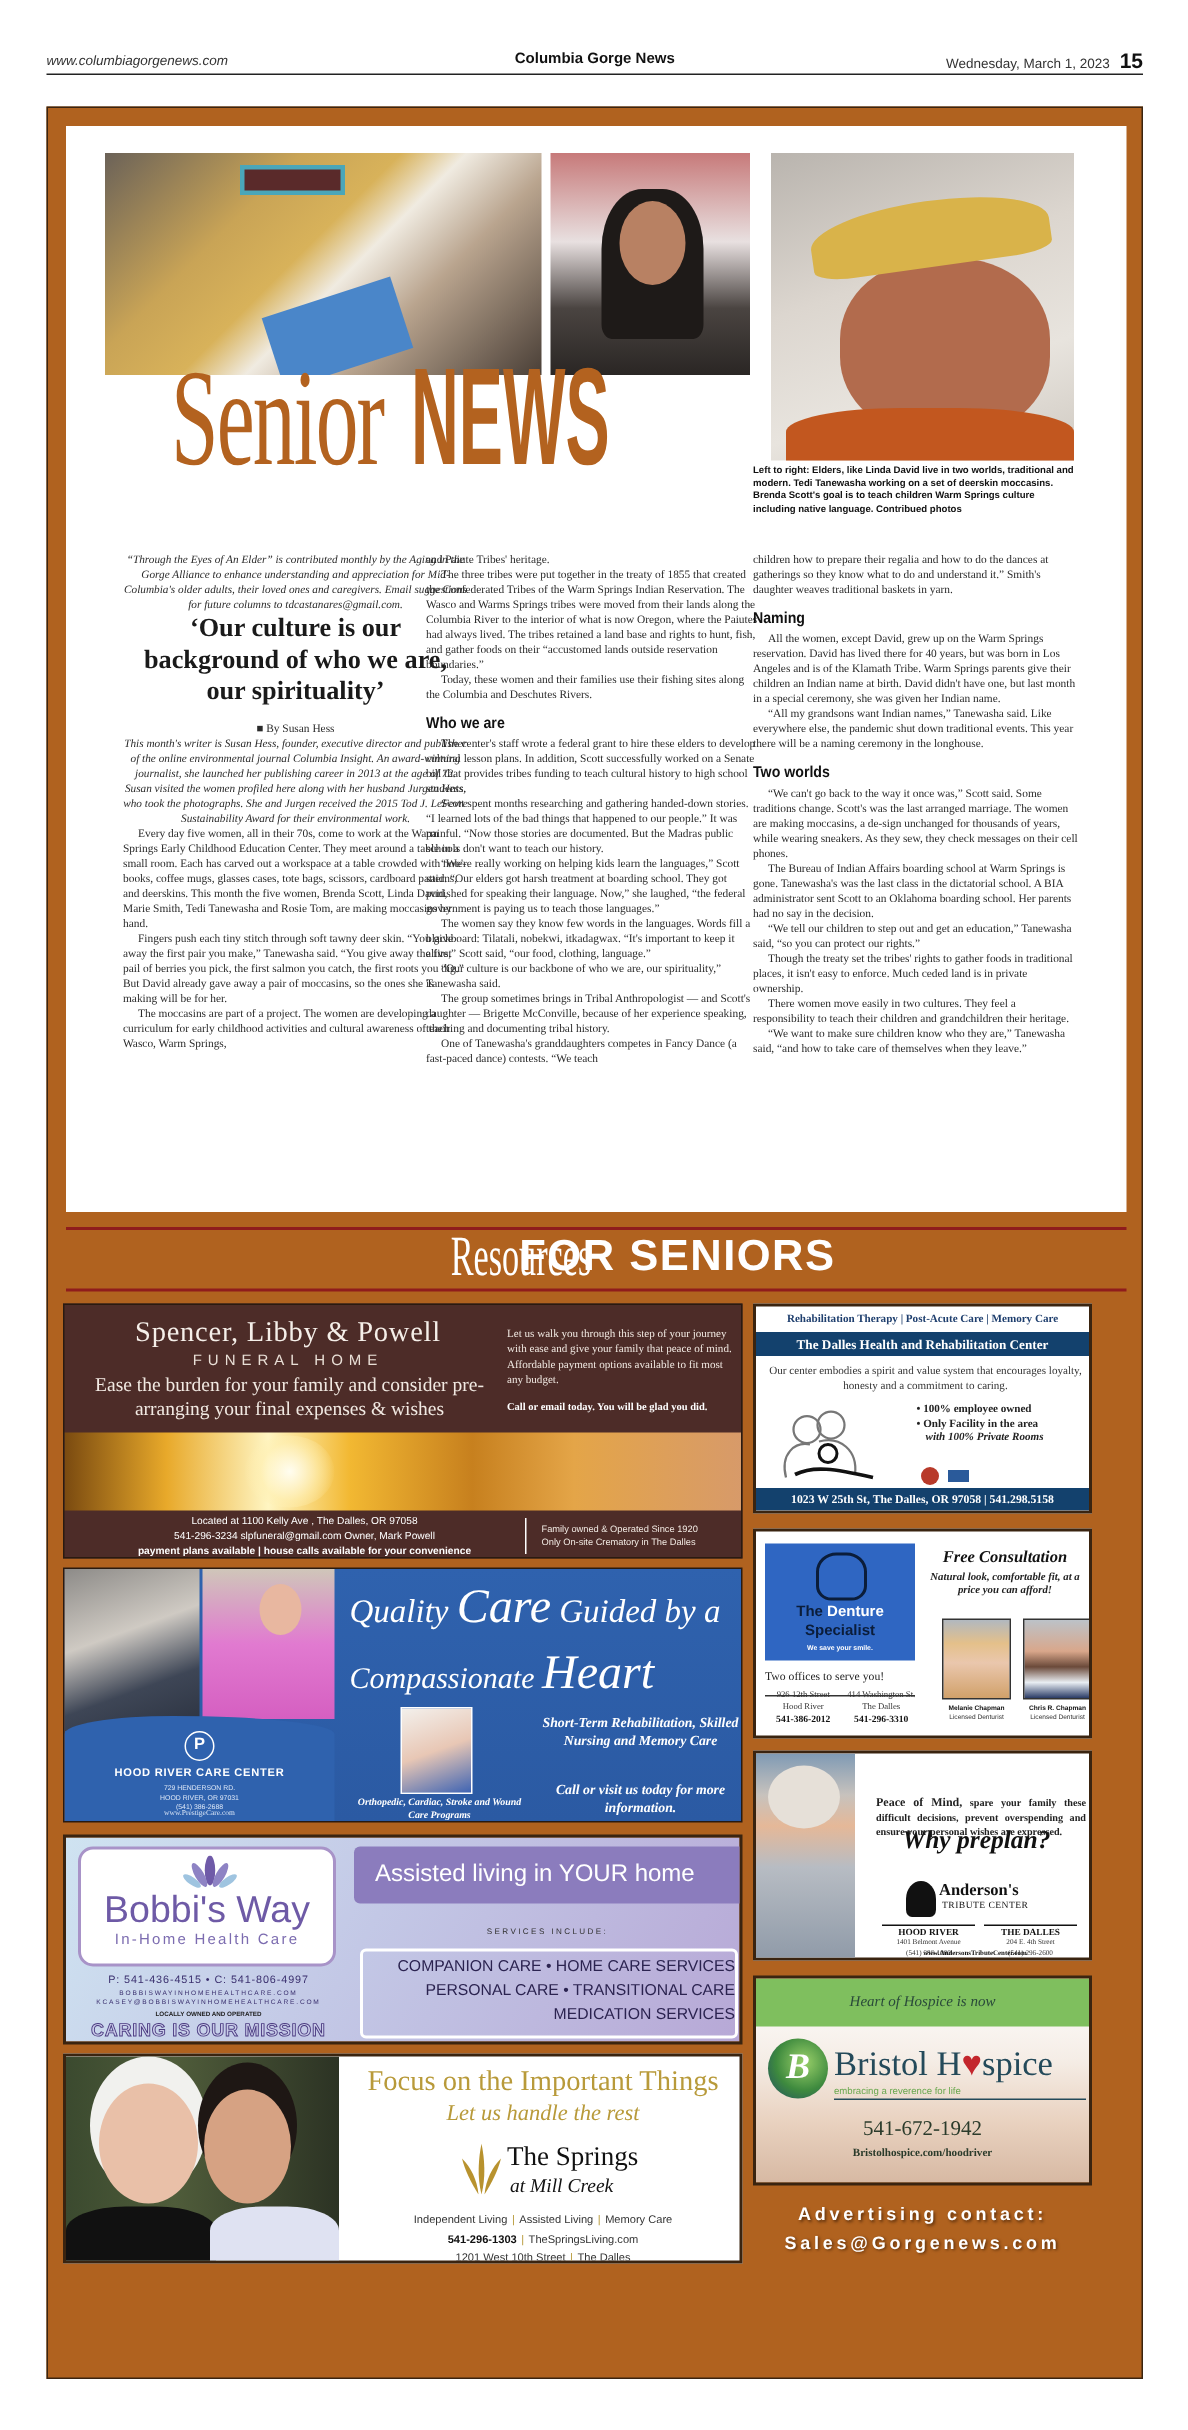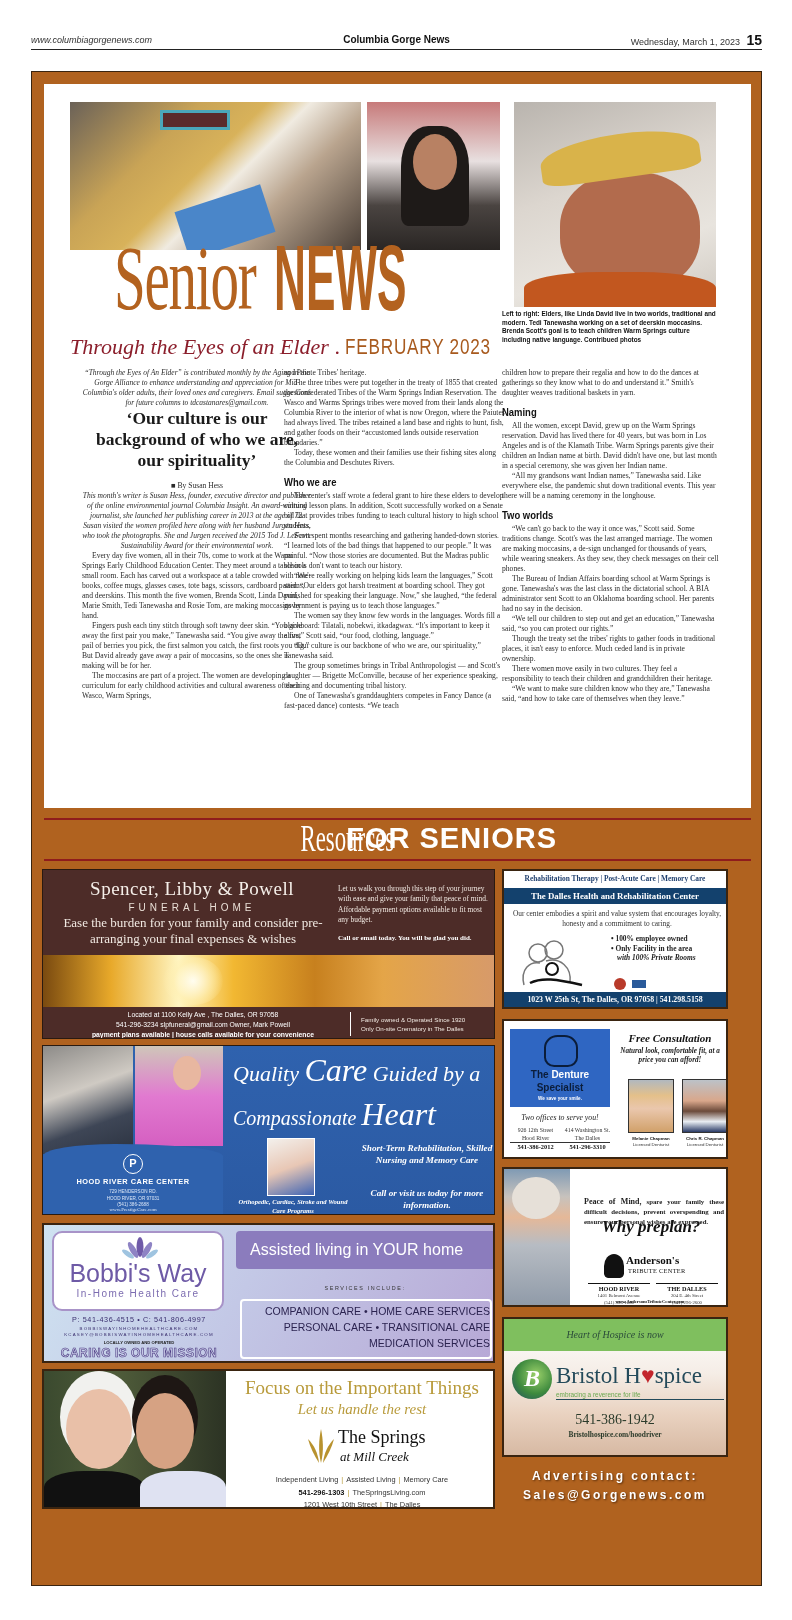--- a/index.html
+++ b/index.html
@@ -94,21 +94,21 @@
   .hrc-call { position:absolute; left: 316px; top: 142px; width: 136px; text-align:center; font-size: 9.2px; font-style: italic; font-weight:bold; line-height: 1.25; }
 
   
   .ad-dent { left: 470px; top: 947px; width: 226px; height: 140px; background: #fff; border: 2px solid #3a2410; }
   .dent-logo { position:absolute; left: 6px; top: 8px; width: 100px; height: 78px; background: #2f66c2; color:#fff; text-align:center; }
   .dent-tooth { position:absolute; left: 34px; top: 6px; width: 34px; height: 32px; border: 2px solid #0b1d3a; border-radius: 40% 40% 30% 30%; }
   .dent-t1 { position:absolute; left:0; top: 40px; width:100%; font-family:"Liberation Sans",sans-serif; font-size: 10px; font-weight:bold; color: #0b1d3a; }
   .dent-t1 span { color:#fff; }
   .dent-t2 { position:absolute; left:0; top: 53px; width:100%; font-family:"Liberation Sans",sans-serif; font-size: 10px; font-weight:bold; color: #0b1d3a; }
   .dent-t3 { position:absolute; left:0; top: 67px; width:100%; font-family:"Liberation Sans",sans-serif; font-size: 4.6px; font-weight:bold; }
-  .dent-two { position:absolute; left: 6px; top: 92px; width: 100px; text-align:center; font-size: 7.8px; font-style: italic; border-bottom: 1px solid #333; padding-bottom: 20px; }
+  .dent-two { position:absolute; left: 6px; top: 92px; width: 100px; text-align:left; font-size: 7.8px; border-bottom: 1px solid #333; padding-bottom: 8px; }
   .dent-off { position:absolute; top: 106px; width: 55px; text-align:center; font-size: 5.8px; line-height: 1.35; color:#333; }
   .dent-off b { font-size: 6.4px; color:#111; }
   .dent-free { position:absolute; left: 110px; top: 11px; width: 112px; text-align:center; font-size: 11px; font-style: italic; font-weight: bold; color:#111; }
   .dent-nat { position:absolute; left: 110px; top: 26px; width: 112px; text-align:center; font-size: 7.2px; font-style: italic; font-weight: bold; line-height: 1.3; }
   .dent-ph { position:absolute; top: 58px; width: 46px; height: 54px; border: 1px solid #333; }
   .dent-ph.a { left: 124px; background: linear-gradient(180deg,#b1b8bf 0%,#e4c08a 30%,#eac7ad 55%,#d1a16a 100%); }
   .dent-ph.b { left: 178px; background: linear-gradient(180deg,#bcc2c8 0%,#d9a78b 40%,#6b4a3a 60%,#e9eef3 80%,#2a3b66 100%); }
   .dent-nm { position:absolute; top: 115px; width: 56px; text-align:center; font-family:"Liberation Sans",sans-serif; font-size: 4.4px; line-height: 1.45; color:#333; }
   .dent-nm b { color:#111; }
 
@@ -195,23 +195,20 @@
         <div class="face"></div>
       </div>
     <div class="photo p3">
         <div class="face"></div>
         <div class="visor"></div>
         <div class="shirt"></div>
       </div>
 
     <div class="title-senior">Senior</div>
     <div class="title-news">NEWS</div>
-    <div class="subtitle">
-      <span class="it">Through the Eyes of an Elder</span><span> . </span><span class="feb">FEBRUARY 2023</span>
-    </div>
     <div class="caption">Left to right:  Elders, like Linda David live in two worlds, traditional and modern.   Tedi Tanewasha working on a set of deerskin moccasins. Brenda Scott's goal is to teach children Warm Springs culture including native language.               Contribued photos</div>
 
     <div class="col col1">
       <p class="intro nind">“Through the Eyes of An Elder” is contributed monthly by the Aging in the Gorge Alliance to enhance understanding and appreciation for Mid-Columbia's older adults, their loved ones and caregivers. Email suggestions for future columns to tdcastanares@gmail.com.</p>
       <h1 class="headline">‘Our culture is our background of who we are, our spirituality’</h1>
       <p class="byline nind">■ By Susan Hess</p>
       <p class="bio nind">This month's writer is Susan Hess, founder, executive director and publisher of the online environmental journal Columbia Insight. An award-winning journalist, she launched her publishing career in 2013 at the age of 72. Susan visited the women profiled here along with her husband Jurgen Hess, who took the photographs. She and Jurgen received the 2015 Tod J. LeFevre Sustainability Award for their environmental work.</p>
       <p>Every day five women, all in their 70s, come to work at the Warm Springs Early Childhood Education Center. They meet around a table in a small room. Each has carved out a workspace at a table crowded with note-books, coffee mugs, glasses cases, tote bags, scissors, cardboard patterns, and deerskins. This month the five women, Brenda Scott, Linda David, Marie Smith, Tedi Tanewasha and Rosie Tom, are making moccasins by hand.</p>
       <p>Fingers push each tiny stitch through soft tawny deer skin. “You give away the first pair you make,” Tanewasha said. “You give away the first pail of berries you pick, the first salmon you catch, the first roots you dig.” But David already gave away a pair of moccasins, so the ones she is making will be for her.</p>
       <p>The moccasins are part of a project. The women are developing a curriculum for early childhood activities and cultural awareness of their Wasco, Warm Springs,</p>
@@ -393,21 +390,21 @@
     </div>
   </div>
 
   <div class="ad ad-bri">
     <div class="bri-band">Heart of Hospice is now</div>
     <div class="bri-logo">
         <span>B</span>
       </div>
     <div class="bri-name"><span>Bristol H</span><span class="heart">♥</span><span>spice</span></div>
     <div class="bri-tag">embracing a reverence for life</div>
-    <div class="bri-ph">541-386-1942</div>
+    <div class="bri-ph">541-672-1942</div>
     <div class="bri-web">Bristolhospice.com/hoodriver</div>
   </div>
 
   <div class="ad ad-spr">
     <div class="spr-photo">
       <div class="s1"></div>
         <div class="s2"></div>
         <div class="f1"></div>
         <div class="f2"></div>
     </div>

